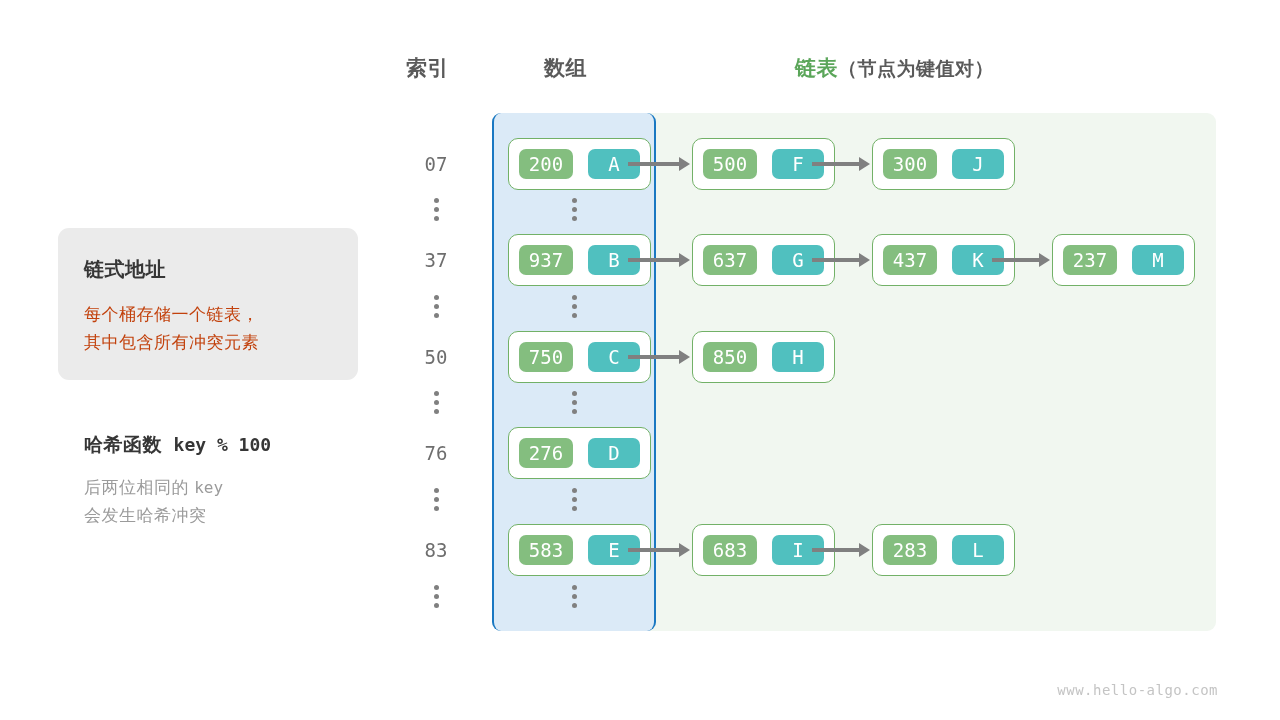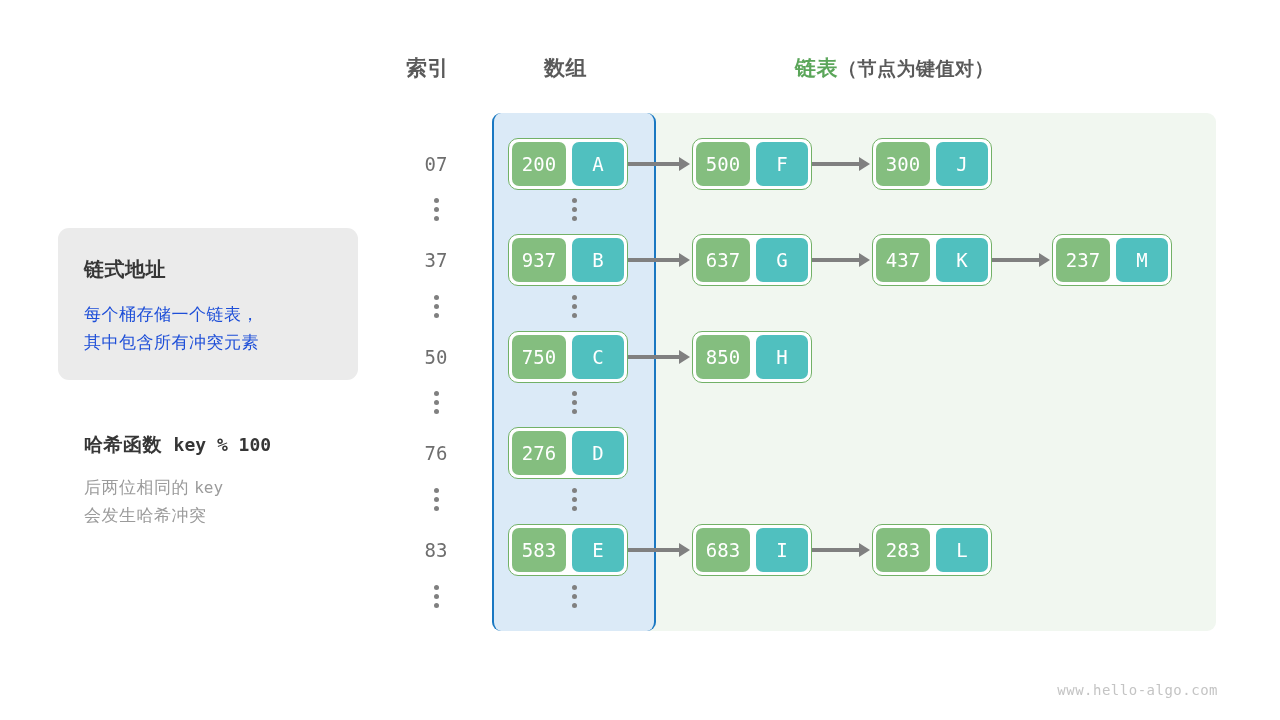--- a/index.html
+++ b/index.html
@@ -50,21 +50,21 @@
   }
   #info-card .card-title {
     font-size: 20px;
     font-weight: bold;
     color: #363636;
     margin-bottom: 18px;
     letter-spacing: 0.5px;
   }
   #info-card .card-line {
     font-size: 17px;
-    color: #1d4ed8;
+    color: #c2410c;
     line-height: 1.62;
     letter-spacing: 0.5px;
   }
 
   
   #hash-block {
     position: absolute;
     left: 84px;
     top: 432px;
     width: 300px;
@@ -147,23 +147,23 @@
   .dots.arr { left: 571px; }
 
   
   .node {
     position: absolute;
     height: 52px;
     box-sizing: border-box;
     border: 1.6px solid #72b167;
     border-radius: 10px;
     background: #ffffff;
-    padding: 3px;
+    padding: 10px;
     display: flex;
-    gap: 6px;
+    gap: 15px;
   }
   .node .half {
     height: 100%;
     display: flex;
     align-items: center;
     justify-content: center;
     color: #ffffff;
     font-family: "DejaVu Sans Mono", "Liberation Mono", monospace;
     font-size: 19px;
     border-radius: 7px;

